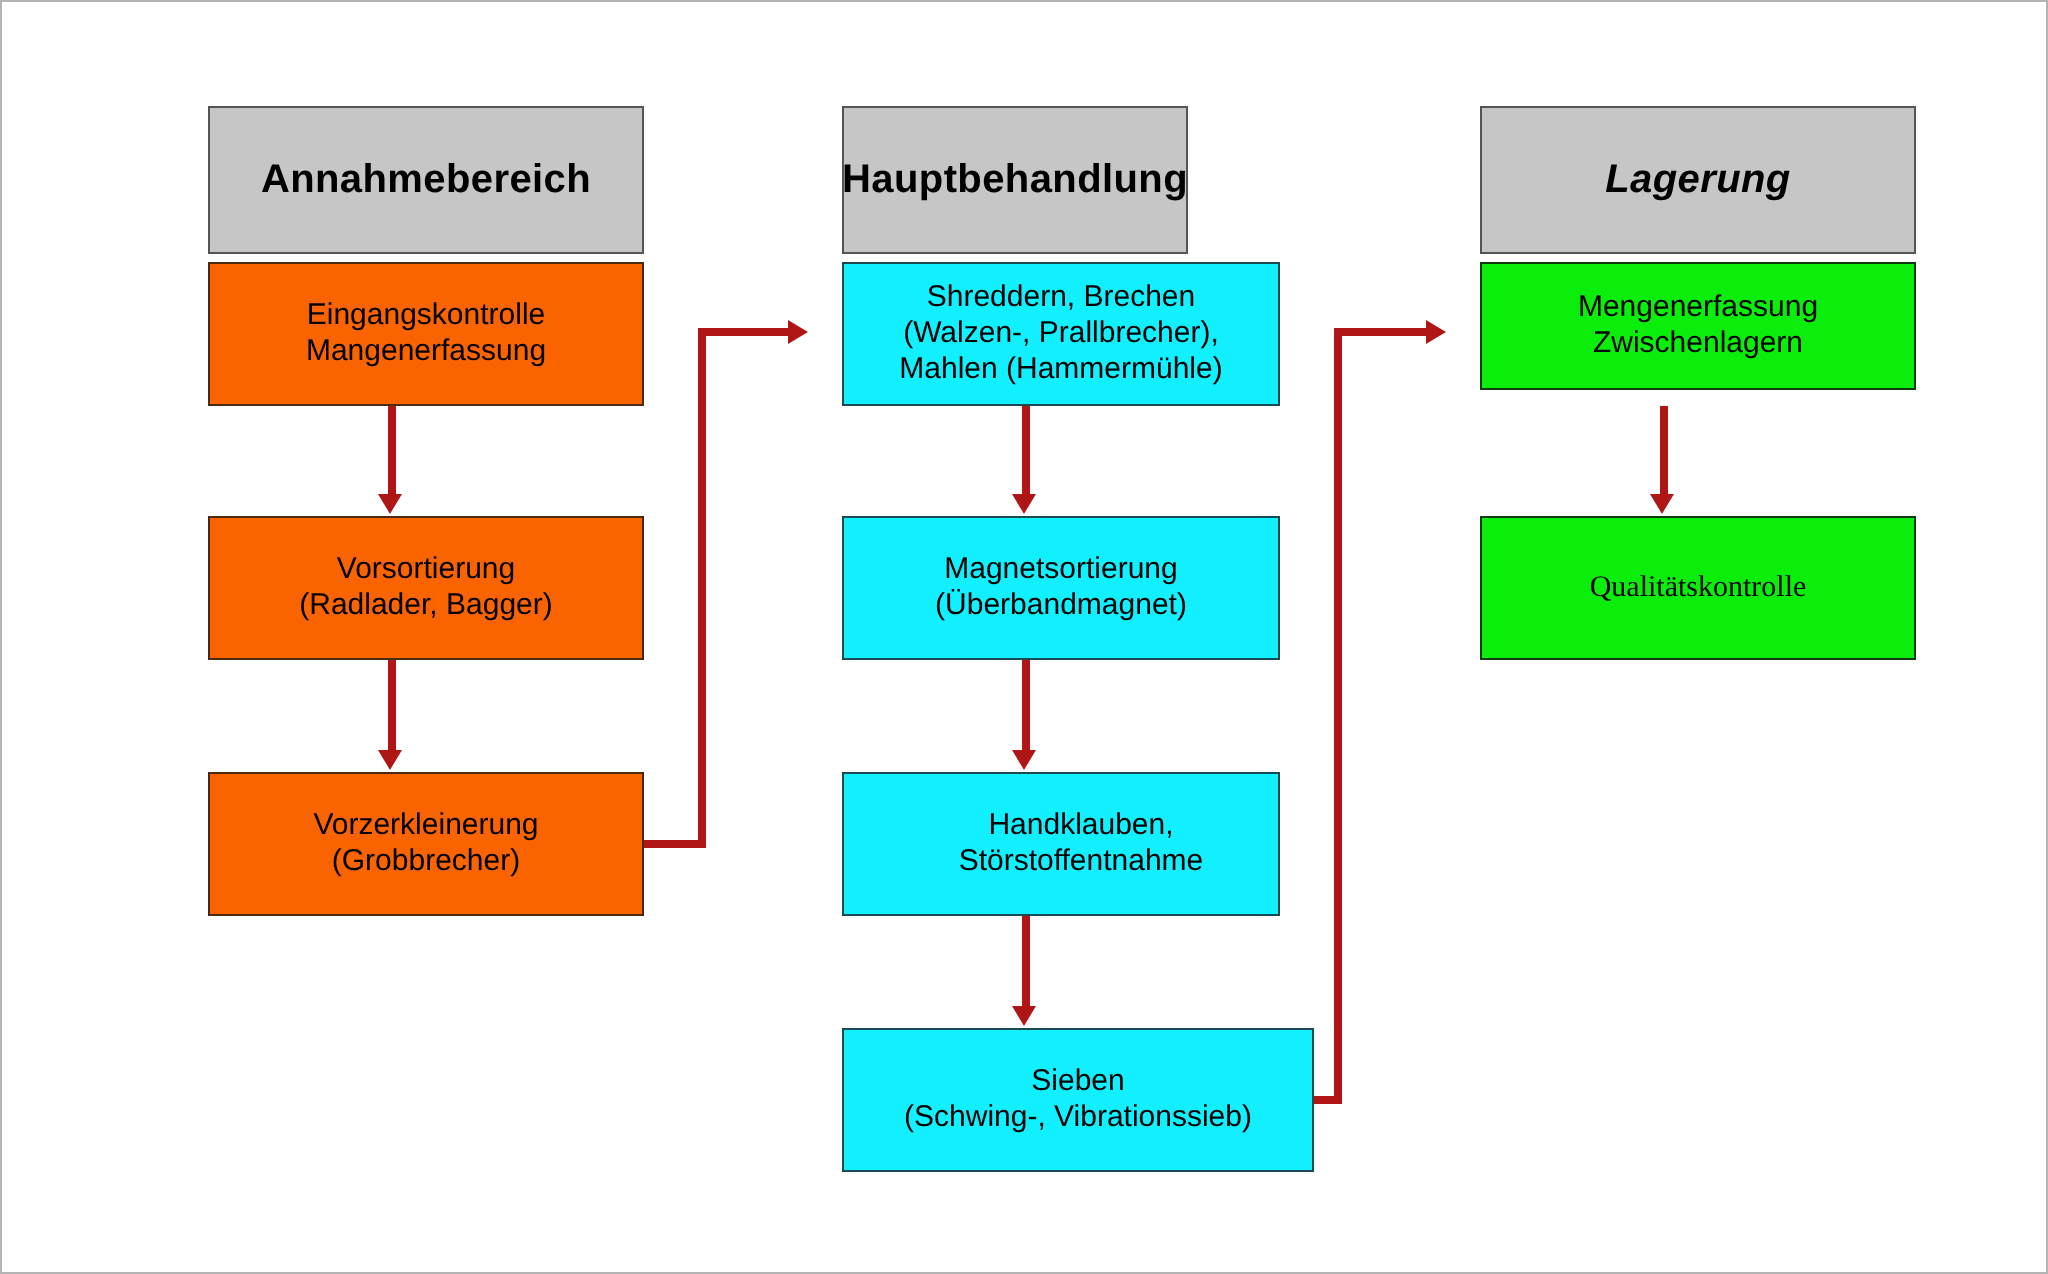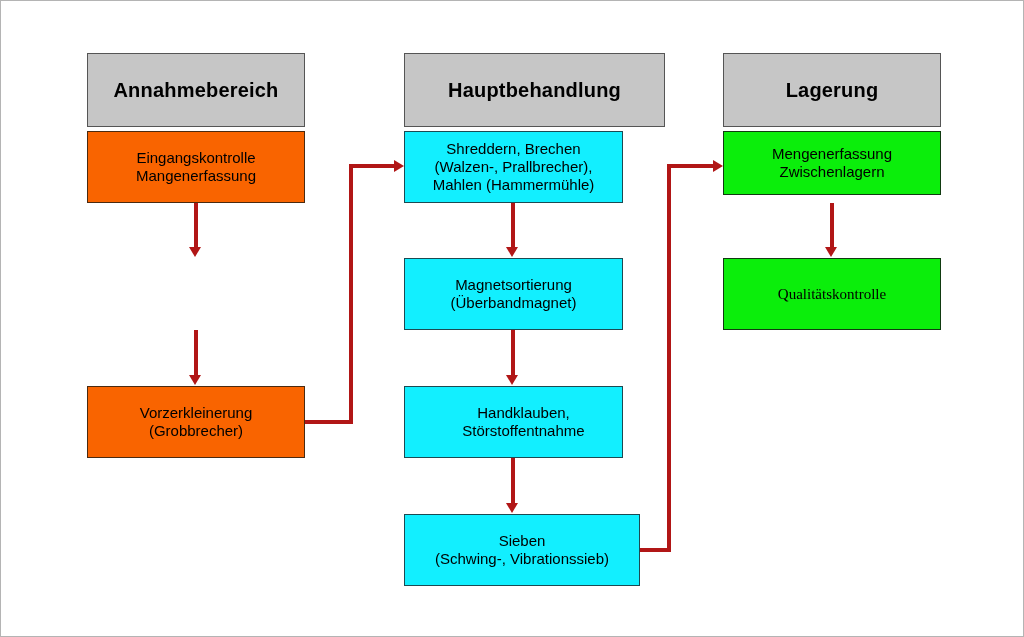--- a/index.html
+++ b/index.html
@@ -24,20 +24,21 @@
     box-sizing: border-box;
     border: 1px solid #1a1a1a;
     display: flex;
     align-items: center;
     justify-content: center;
     text-align: center;
     color: #000000;
     line-height: 1.22;
     white-space: pre-line;
     z-index: 3;
+    margin-left: 17px;
   }
   .header-box {
     background: #c6c6c6;
     border: 1px solid #555555;
     font-weight: bold;
     font-size: 20px;
     letter-spacing: 0.2px;
   }
   .stage-orange {
     background: #f96400;
@@ -89,31 +90,33 @@
 </head>
 <body>
 
 <div id="canvas">
 
   <div class="box header-box" style="left:86px; top:52px; width:218px; height:74px;">Annahmebereich</div>
 
   <div class="box stage-orange" style="left:86px; top:130px; width:218px; height:72px;">Eingangskontrolle
 Mangenerfassung</div>
 
+  <div class="box stage-orange" style="left:86px; top:257px; width:218px; height:72px;">Vorsortierung
+(Radlader, Bagger)</div>
 
   <div class="box stage-orange" style="left:86px; top:385px; width:218px; height:72px;">Vorzerkleinerung
 (Grobbrecher)</div>
 
   <div class="conn-v" style="left:193px; top:202px; height:45px;"></div>
   <div class="arrow-down" style="left:188px; top:246px;"></div>
 
   <div class="conn-v" style="left:193px; top:329px; height:45px;"></div>
   <div class="arrow-down" style="left:188px; top:374px;"></div>
 
-  <div class="box header-box" style="left:403px; top:52px; width:261px; height:74px;">Hauptbehandlung</div>
+  <div class="box header-box" style="left:403px; top:52px; width:173px; height:74px;">Hauptbehandlung</div>
 
   <div class="box stage-cyan" style="left:403px; top:257px; width:219px; height:72px;">Magnetsortierung
 (Überbandmagnet)</div>
 
   <div class="box stage-cyan" style="left:403px; top:130px; width:219px; height:72px;">Shreddern, Brechen
 (Walzen-, Prallbrecher),
 Mahlen (Hammermühle)</div>
 
   <div class="box stage-cyan" style="left:403px; top:385px; width:219px; height:72px;padding-left:20px;">Handklauben,
 Störstoffentnahme</div>
@@ -123,21 +126,21 @@
 
   <div class="conn-v" style="left:510px; top:202px; height:45px;"></div>
   <div class="arrow-down" style="left:505px; top:246px;"></div>
 
   <div class="conn-v" style="left:510px; top:329px; height:45px;"></div>
   <div class="arrow-down" style="left:505px; top:374px;"></div>
 
   <div class="conn-v" style="left:510px; top:457px; height:45px;"></div>
   <div class="arrow-down" style="left:505px; top:502px;"></div>
 
-  <div class="box header-box" style="left:722px; top:52px; width:218px; height:74px;">Lagerung</div>
+  <div class="box header-box" style="left:722px; top:52px; width:218px; height:74px;font-style:italic;">Lagerung</div>
 
   <div class="box stage-green" style="left:722px; top:130px; width:218px; height:64px;">Mengenerfassung
 Zwischenlagern</div>
 
   <div class="box stage-green" style="left:722px; top:257px; width:218px; height:72px;font-family:Liberation Serif, serif;">Qualitätskontrolle</div>
 
   <div class="conn-v" style="left:829px; top:202px; height:45px;"></div>
   <div class="arrow-down" style="left:824px; top:246px;"></div>
 
   <div class="conn-h" style="left:304px; top:419px; width:48px;"></div>

